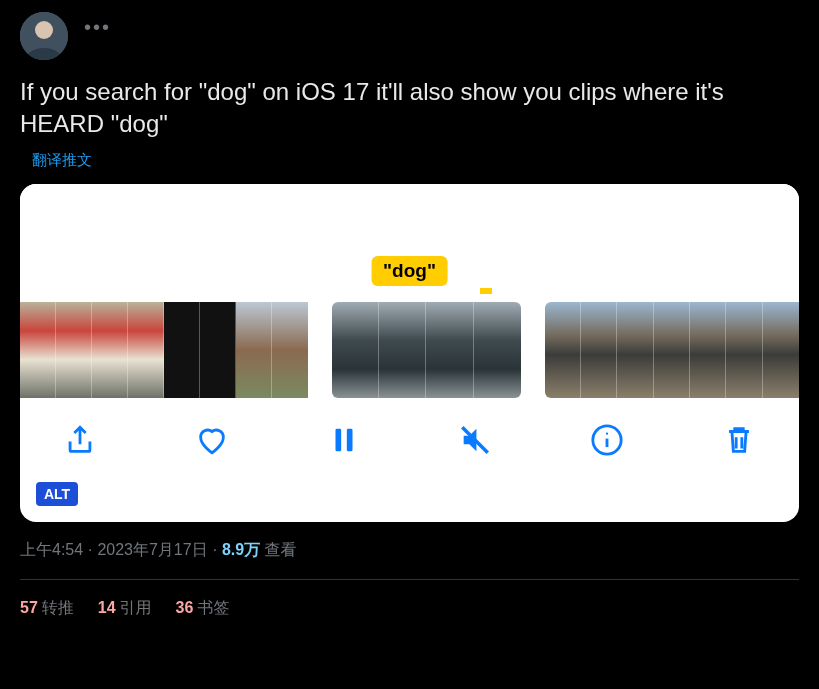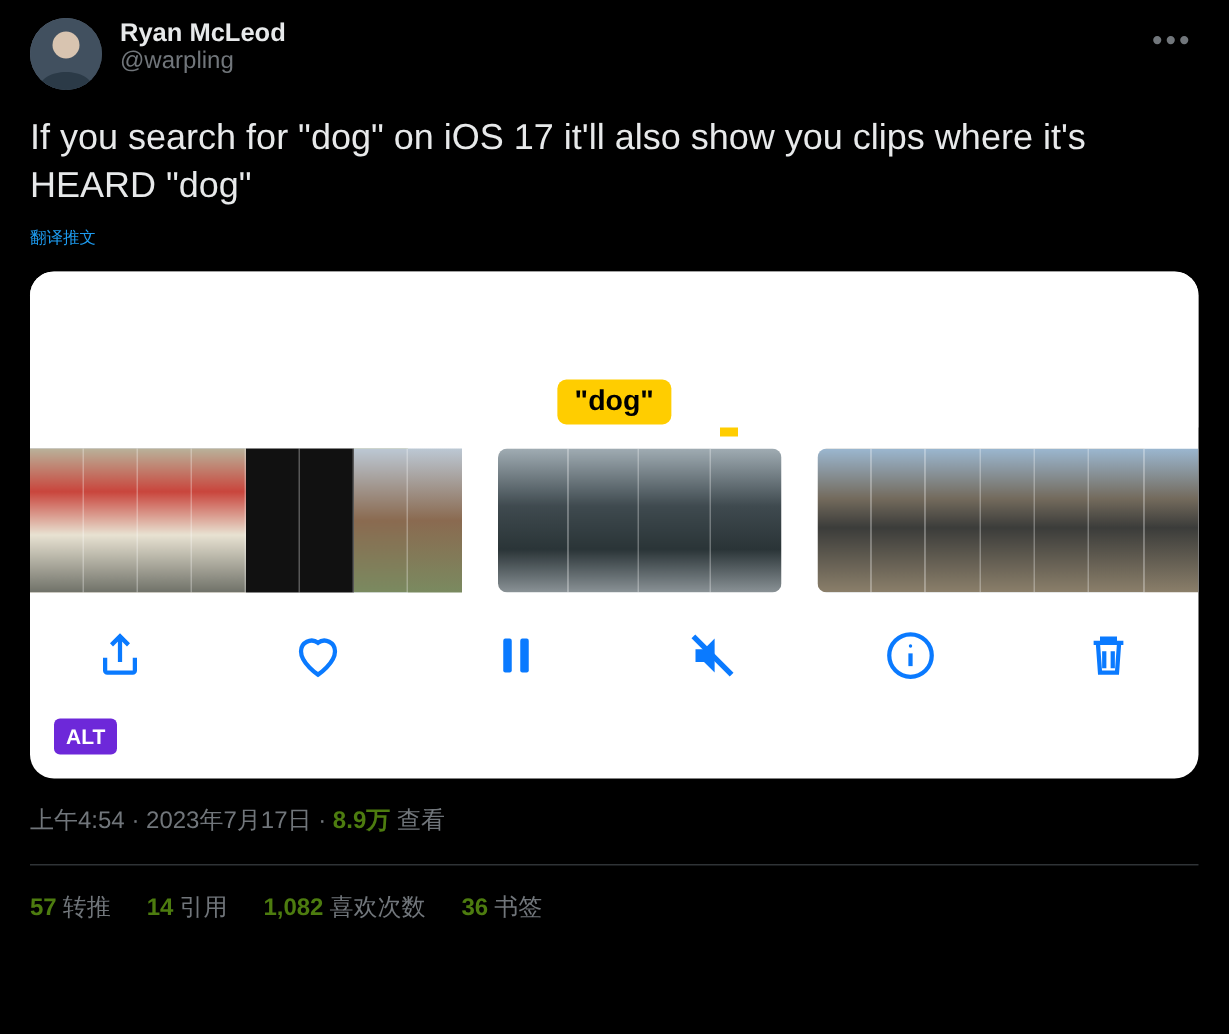--- a/index.html
+++ b/index.html
@@ -46,23 +46,24 @@
     padding: 4px;
   }
   .body-text {
     margin-top: 16px;
     font-size: 24px;
     line-height: 1.35;
     color: #e7e9ea;
   }
   .translate {
     color: #1d9bf0;
-    font-size: 11px;
+    font-size: 15px;
     margin-top: 10px;
     display: inline-block;
+    margin-left: 12px;
   }
   .media {
     margin-top: 14px;
     border-radius: 16px;
     overflow: hidden;
     background: #fff;
     position: relative;
     height: 338px;
   }
   .media-top {
@@ -138,62 +139,58 @@
     height: 40px;
     display:flex;
     align-items:center;
     justify-content:center;
   }
   .tb-btn svg { width: 34px; height: 34px; stroke:#0a7aff; fill:none; stroke-width:2;}
   .alt-badge {
     position:absolute;
     left: 16px;
     bottom: 16px;
-    background:#6d28d9;
+    background:#1d4ed8;
     color:#fff;
     font-weight:700;
     font-size:14px;
     padding: 4px 8px;
     border-radius:4px;
   }
   .meta {
     margin-top: 18px;
     color:#71767b;
     font-size: 16px;
   }
-  .meta .views-num { color:#4d7c0f; font-weight:700; }
+  .meta .views-num { color:#7dd3fc; font-weight:700; }
   .sep-line {
     border-top:1px solid #2f3336;
     margin-top: 18px;
   }
   .stats {
     display:flex;
     gap: 24px;
     padding: 18px 0 0 0;
     color:#71767b;
     font-size:16px;
   }
-  .stats .num { color:#4d7c0f; font-weight:700; margin-right:4px;}
+  .stats .num { color:#fca5a5; font-weight:700; margin-right:4px;}
 </style>
 </head>
 <body>
 
 <div class="tweet">
   <div class="header">
     <div class="avatar">
       <svg viewBox="0 0 48 48">
         <rect width="48" height="48" fill="#41505f"></rect>
         <circle cx="24" cy="18" r="9" fill="#d8c4b0"></circle>
         <path d="M6 48 C6 32, 42 32, 42 48 Z" fill="#2b3a47"></path>
       </svg>
     </div>
-    <div class="namecol">
-      <div class="display-name">Ryan McLeod</div>
-      <div class="handle">@warpling</div>
-    </div>
     <div class="more">•••</div>
   </div>
 
   <div class="body-text">If you search for "dog" on iOS 17 it'll also show you clips where it's HEARD "dog"</div>
   <a class="translate">翻译推文</a>
 
   <div class="media">
     <div class="media-top">
       <div class="search-chip">"dog"</div>
     </div>
@@ -278,19 +275,16 @@
   <div class="sep-line"></div>
 
   <div class="stats">
     <div>
       <span class="num">57</span><span>转推</span>
     </div>
     <div>
       <span class="num">14</span><span>引用</span>
     </div>
     <div>
-      <span class="num">1,082</span><span>喜欢次数</span>
-    </div>
-    <div>
       <span class="num">36</span><span>书签</span>
     </div>
   </div>
 </div>
 
 </body></html>

